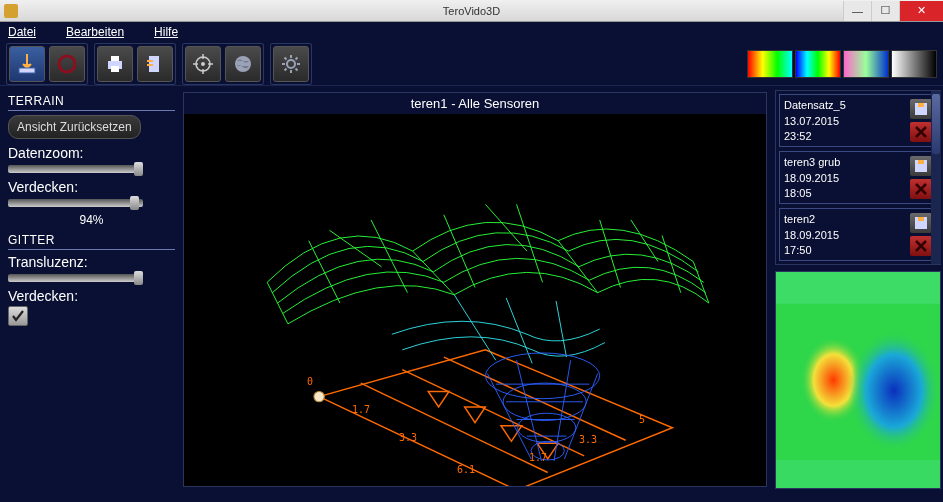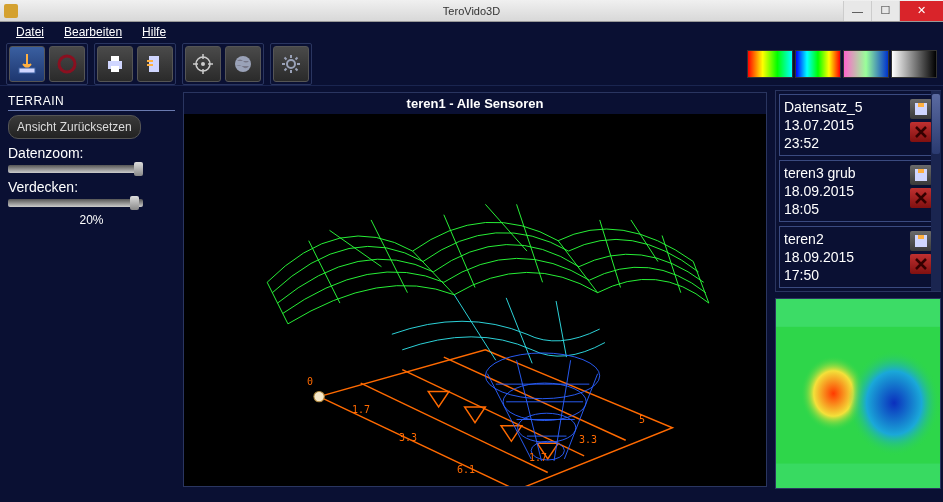--- a/index.html
+++ b/index.html
@@ -10,21 +10,21 @@
   .titlebar .left { display: flex; align-items: center; padding-left: 4px; }
   .titlebar .left .app-icon { width: 14px; height: 14px; background: #d4a130; border-radius: 2px; margin-right: 6px; }
   .titlebar .center { position: absolute; left: 50%; transform: translateX(-50%); font-size: 11px; color: #333; }
   .titlebar .right { display: flex; }
   .titlebar .right .win-btn { width: 28px; height: 20px; display: flex; align-items: center; justify-content: center; font-size: 11px; color: #333; background: #e8e8e8; border-left: 1px solid #ccc; cursor: pointer; }
   .titlebar .right .close { background: #d9242a; color: #fff; width: 44px; }
   
   
   .app { width: 943px; height: 480px; background: #0a1033; position: relative; }
   
-  .menubar { height: 20px; background: #0a1033; display: flex; align-items: center; gap: 20px; padding: 0 8px; margin-left: 8px; }
+  .menubar { height: 20px; background: #0a1033; display: flex; align-items: center; gap: 30px; padding: 0 8px; }
   .menubar .menu-item { color: #fff; font-size: 12px; text-decoration: underline; cursor: pointer; }
   
   .toolbar { height: 44px; display: flex; align-items: center; padding: 3px 6px; gap: 6px; border-bottom: 1px solid #1a2550; }
   .tool-group { display: flex; gap: 4px; padding: 2px; border: 1px solid #2a3560; border-radius: 2px; }
   .tool-btn { width: 36px; height: 36px; background: linear-gradient(#4a4a4a, #2a2a2a); border: 1px solid #555; border-radius: 3px; display: flex; align-items: center; justify-content: center; cursor: pointer; }
   .tool-btn.blue { background: linear-gradient(#3a5fa0, #1e3770); }
   .tool-btn svg { width: 24px; height: 24px; }
   .spacer { flex: 1; }
   .gradients { display: flex; gap: 2px; }
   .grad { width: 46px; height: 28px; border: 1px solid #333; cursor: pointer; }
@@ -41,28 +41,28 @@
   .btn { background: linear-gradient(#3a3a3a, #222); color: #ddd; border: 1px solid #555; border-radius: 10px; padding: 4px 8px; font-size: 12px; cursor: pointer; display: inline-block; }
   .lbl { color: #fff; font-size: 14px; margin-bottom: 2px; }
   .slider { width: 135px; height: 12px; position: relative; margin-bottom: 4px; }
   .slider-track { width: 100%; height: 8px; background: linear-gradient(#555, #ccc); border-radius: 2px; position: absolute; top: 2px; }
   .slider-thumb { width: 9px; height: 14px; background: linear-gradient(#ddd,#888); border-radius: 2px; position: absolute; top: -1px; cursor: pointer; }
   .scale-val { color: #fff; font-size: 12px; text-align: center; }
   .checkbox { width: 20px; height: 20px; background: linear-gradient(#ddd,#999); border: 1px solid #666; border-radius: 2px; display: flex; align-items: center; justify-content: center; cursor: pointer; }
   
   
   .viewport { flex: 1; margin: 6px 6px 10px 0; background: #000; border: 1px solid #2a3560; display: flex; flex-direction: column; overflow: hidden; }
-  .vp-title { text-align: center; color: #fff; font-size: 13px; font-weight: bold; padding: 3px; background: #0a1033; }
+  .vp-title { text-align: center; color: #fff; font-size: 13px; font-weight: normal; padding: 3px; background: #0a1033; }
   .vp-canvas { flex: 1; position: relative; }
   
   
   .right-panel { width: 170px; padding: 4px 2px 4px 2px; display: flex; flex-direction: column; gap: 6px; }
   .right-panel .dataset-list { border: 1px solid #2a3560; padding: 3px; display: flex; flex-direction: column; gap: 4px; position: relative; }
   .dataset { border: 1px solid #3a4a80; padding: 4px; display: flex; justify-content: space-between; gap: 4px; }
-  .dataset .info { color: #fff; font-size: 14px; display: flex; flex-direction: column; gap: 2px; justify-content: space-between; }
+  .dataset .info { color: #fff; font-size: 11px; display: flex; flex-direction: column; gap: 2px; justify-content: space-between; }
   .dataset .actions { display: flex; flex-direction: column; gap: 3px; }
   .dataset .act { width: 22px; height: 20px; border-radius: 2px; display: flex; align-items: center; justify-content: center; cursor: pointer; }
   .dataset .act.save { background: linear-gradient(#6a6a6a,#3a3a3a); }
   .dataset .act.del { background: linear-gradient(#c03030,#801010); }
   .scrollbar { position: absolute; right: -1px; top: 0; bottom: 0; width: 10px; background: #1a2550; }
   .scrollbar .thumb { position: absolute; left: 1px; right: 1px; top: 3px; height: 60px; background: linear-gradient(#5a6aa0,#2a3a70); border-radius: 2px; cursor: pointer; }
   
   .heatmap { flex: 1; border: 1px solid #2a3560; min-height: 160px; margin-bottom: 4px; }
   
   
@@ -167,21 +167,35 @@
         <div class="lbl">Datenzoom:</div>
         <div class="slider">
           <div class="slider-track"></div>
             <div class="slider-thumb" style="left:126px"></div>
         </div>
         <div class="lbl">Verdecken:</div>
         <div class="slider">
           <div class="slider-track"></div>
             <div class="slider-thumb" style="left:122px"></div>
         </div>
-        <div class="scale-val">20%</div>
+        <div class="scale-val">94%</div>
+      </div>
+      <div>
+        <div class="section-hdr">GITTER</div>
+        <div class="lbl">Transluzenz:</div>
+        <div class="slider">
+          <div class="slider-track"></div>
+            <div class="slider-thumb" style="left:126px"></div>
+        </div>
+        <div class="lbl">Verdecken:</div>
+        <div class="checkbox">
+          <svg width="14" height="14" viewBox="0 0 14 14">
+              <path d="M2 7 l3 4 7-9" stroke="#222" stroke-width="2.2" fill="none"></path>
+            </svg>
+        </div>
       </div>
     </div>
 
     <div class="viewport">
       <div class="vp-title">teren1 - Alle Sensoren</div>
       <div class="vp-canvas">
         <svg width="100%" height="100%" viewBox="0 0 560 380" preserveAspectRatio="xMidYMid meet">
 
           <g stroke="#ff6a00" stroke-width="1.4" fill="none">
             <polygon points="130,270 320,360 470,300 290,225"></polygon>

